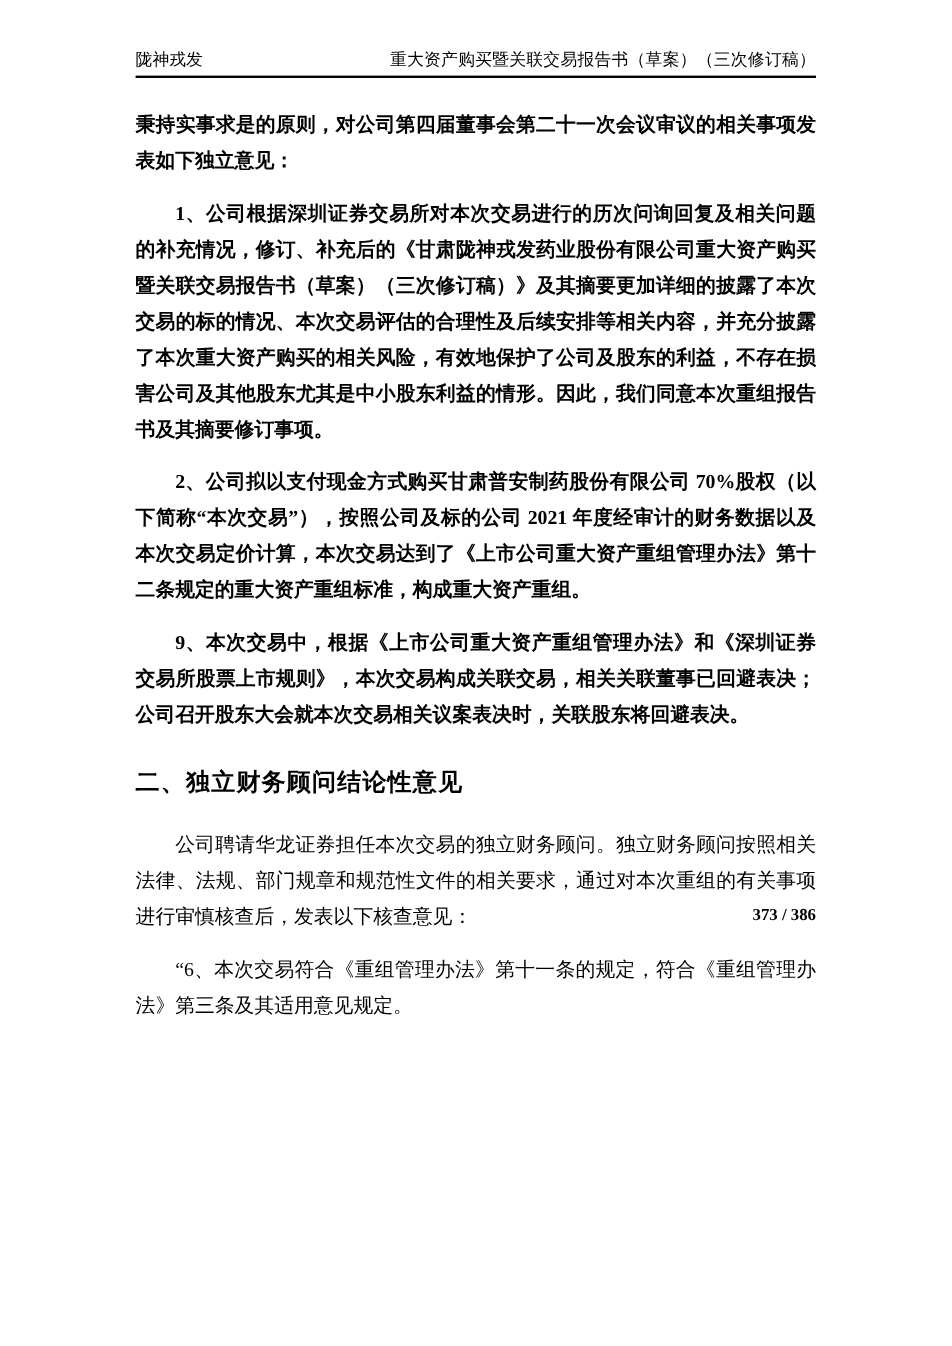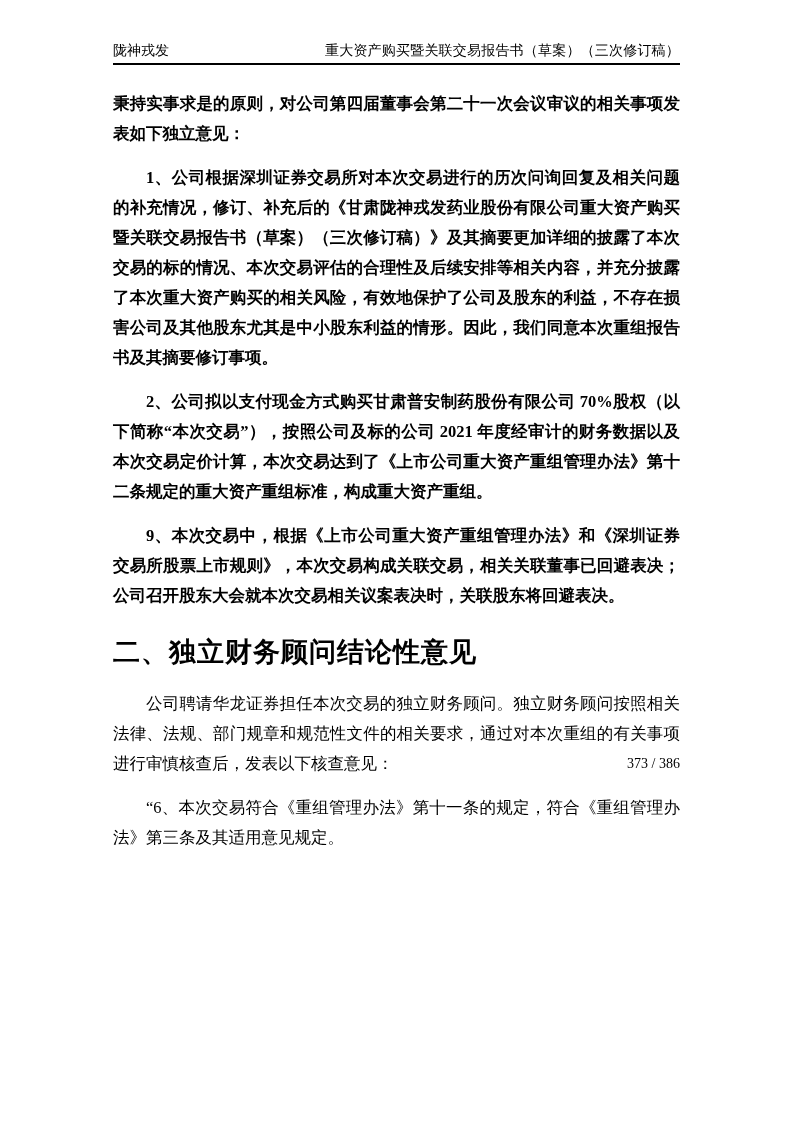--- a/index.html
+++ b/index.html
@@ -48,33 +48,33 @@
     margin-top: 24px;
   }
   .kai {
     font-weight: 700;
   }
   .song {
     font-weight: 400;
   }
   .section-heading {
     font-family: "Liberation Sans", "DejaVu Sans", sans-serif;
-    font-size: 27px;
+    font-size: 20px;
     font-weight: 700;
     line-height: 30px;
     letter-spacing: 1px;
     margin: 26px 0 22px 0;
     text-align: left;
   }
   .footer-pagenum {
     position: absolute;
     right: 113px;
     bottom: 88px;
     font-size: 14px;
-    font-weight: 400;
+    font-weight: 700;
     font-family: "Liberation Serif", "DejaVu Serif", serif;
   }
 </style>
 </head>
 <body>
 
 <div class="page">
 
   <div class="header">
     <span class="hdr-left">陇神戎发</span>

